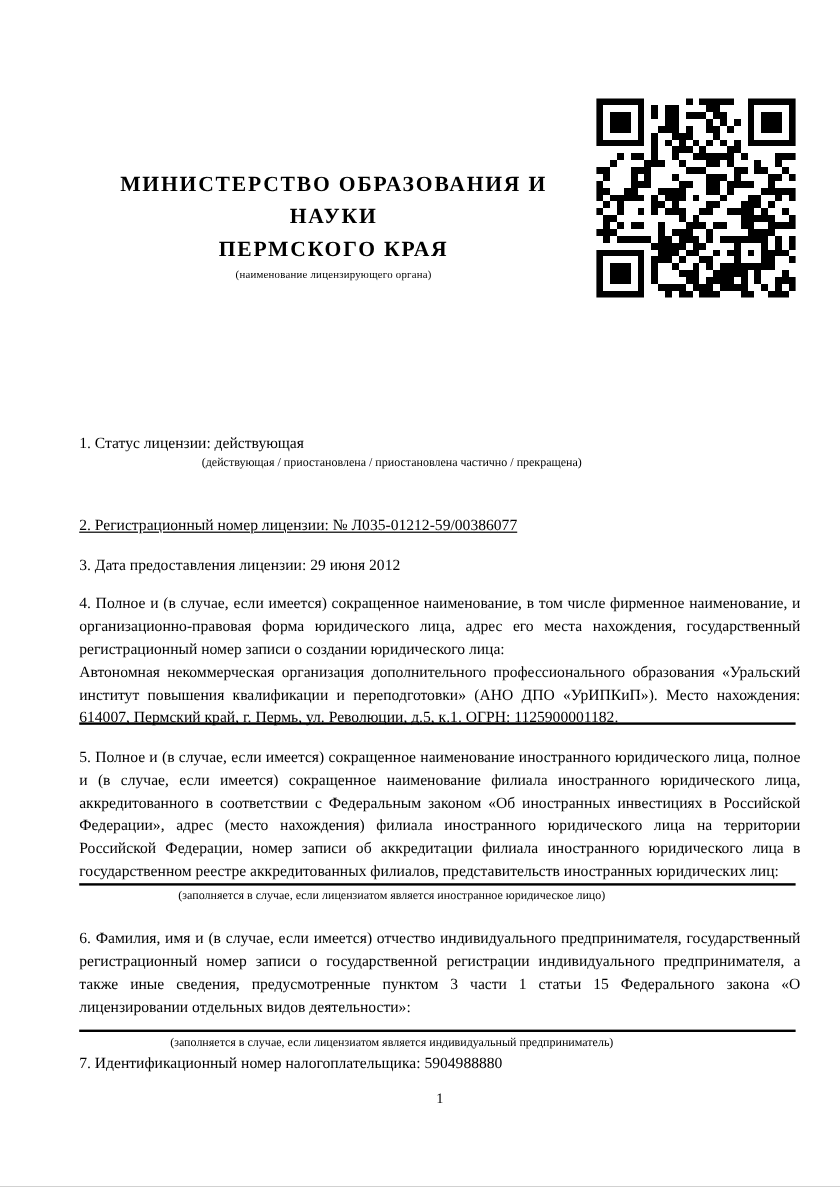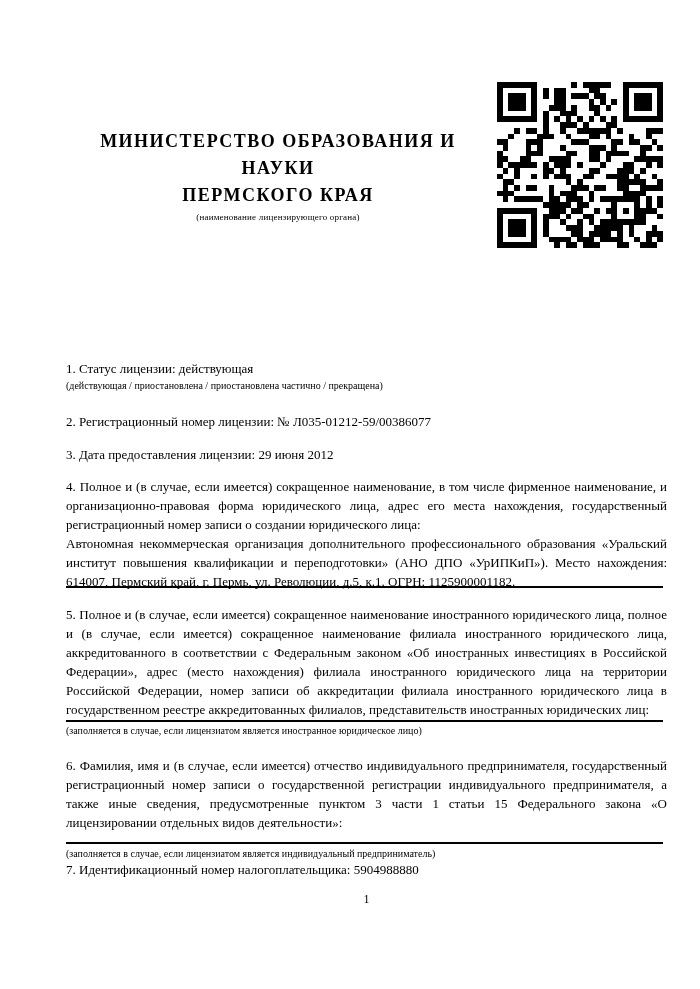--- a/index.html
+++ b/index.html
@@ -11,21 +11,21 @@
     margin: 0 auto;
     background: #ffffff;
     color: #000000;
     font-family: "Liberation Serif", "DejaVu Serif", serif;
     overflow: hidden;
   }
   
   .doc-header {
     position: absolute;
     left: 66px;
-    top: 128px;
+    top: 140px;
     width: 424px;
     text-align: center;
   }
   .ministry-name {
     font-size: 18px;
     font-weight: bold;
     line-height: 27px;
     letter-spacing: 1.5px;
   }
   .header-subtitle {
@@ -61,32 +61,32 @@
     top: 356px;
     width: 601px;
     font-size: 13px;
     line-height: 19px;
   }
   .para { text-align: left; }
   .para.just { text-align: justify; }
   .field-note {
     font-size: 10px;
     line-height: 13px;
-    text-align: left;
+    text-align: center;
     padding-right: 80px;
   }
   .rule {
     height: 2px;
     background: #000;
     width: 597px;
   }
   
   .p1        { margin-top: 3px; }
   .note1     { margin-top: 1px; }
-  .p2        { margin-top: 20px; }
+  .p2        { margin-top: 36px; text-decoration: underline; }
   .p3        { margin-top: 14px; }
   .p4q       { margin-top: 13px; }
   .rule1     { margin-top: -5px; }
   .note2     { margin-top: 2px; }
   .p5q       { margin-top: 17px; }
   .rule2     { margin-top: 1px; }
   .note3     { margin-top: 2px; }
   .p6q       { margin-top: 19px; }
   .rule3     { margin-top: 10px; }
   .note4     { margin-top: 3px; }

